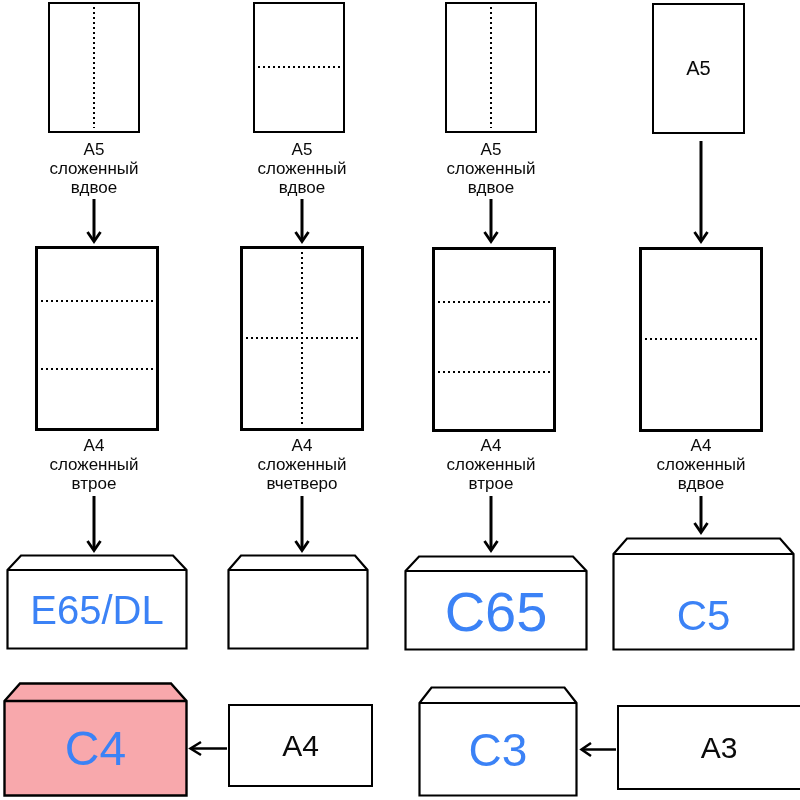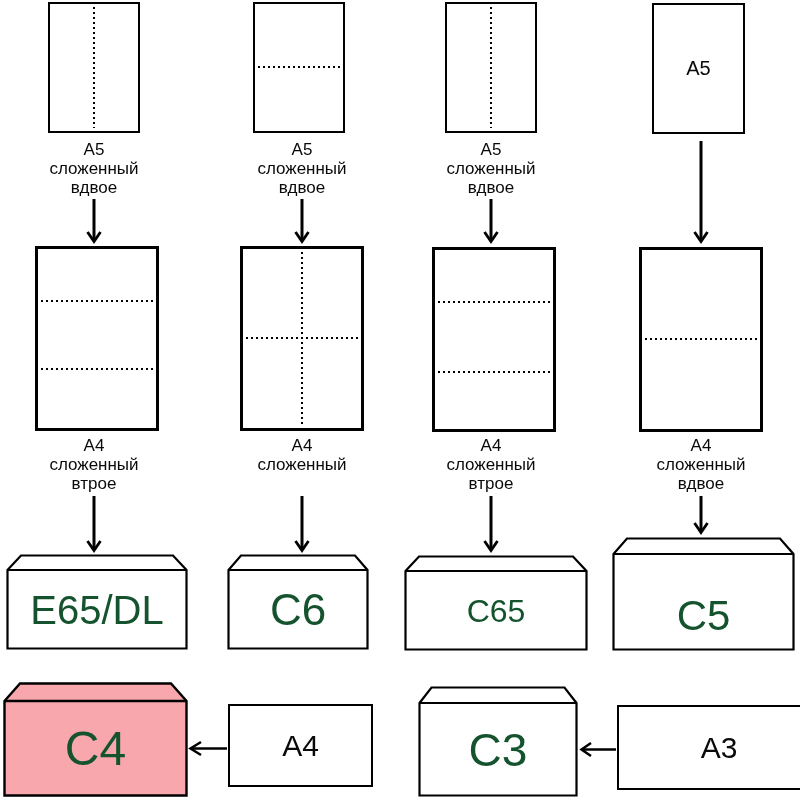--- a/index.html
+++ b/index.html
@@ -24,21 +24,21 @@
     position:absolute;text-align:center;font-size:17px;line-height:19px;
     color:#0a0a0a;letter-spacing:0px;
   }
   .sheet-label{
     position:absolute;inset:0;display:flex;align-items:center;justify-content:center;
   }
   .env{position:absolute;}
   .env svg{display:block;}
   .env-label{
     position:absolute;left:0;right:0;display:flex;align-items:center;justify-content:center;
-    color:#14532d;
+    color:#3b82f6;
     border-radius:28px;
   }
   .arrow{position:absolute;}
   .arrow svg{display:block;}
 </style>
 </head>
 <body>
 
 <div class="canvas">
 
@@ -93,33 +93,33 @@
         <path d="M3.5,34 L10,43.5 L16.5,34" fill="none" stroke="#000" stroke-width="2.8"></path>
       </svg>
   </div>
   <div class="sheet thick" style="left:240px;top:246px;width:124px;height:185px">
     <div class="fold-v"></div>
     <div class="fold-h" style="top:88px"></div>
   </div>
   <div class="caption" style="left:232px;top:436px;width:140px">
     <div>А4</div>
     <div>сложенный</div>
+    <div>вчетверо</div>
   </div>
   <div class="arrow" style="left:292px;top:495px">
     <svg width="20" height="58">
         <line x1="10" y1="1" x2="10" y2="54" stroke="#000" stroke-width="3"></line>
         <path d="M3.5,46 L10,55.5 L16.5,46" fill="none" stroke="#000" stroke-width="2.8"></path>
       </svg>
   </div>
   <div class="env" style="left:227px;top:554px">
     <svg width="142" height="96">
       <polygon points="1.5,16 14,1.5 128,1.5 140.5,16 140.5,94.5 1.5,94.5" fill="#ffffff" stroke="#000" stroke-width="2.2"></polygon>
       <line x1="1.5" y1="16" x2="140.5" y2="16" stroke="#000" stroke-width="2.2"></line>
     </svg>
-    <div class="env-label" style="top:16px;height:80px;font-size:44px">C6</div>
   </div>
 
   <div class="sheet" style="left:445px;top:2px;width:92px;height:131px">
     <div class="fold-v"></div>
   </div>
   <div class="caption" style="left:421px;top:140px;width:140px">
     <div>А5</div>
     <div>сложенный</div>
     <div>вдвое</div>
   </div>
@@ -142,21 +142,21 @@
     <svg width="20" height="58">
         <line x1="10" y1="1" x2="10" y2="54" stroke="#000" stroke-width="3"></line>
         <path d="M3.5,46 L10,55.5 L16.5,46" fill="none" stroke="#000" stroke-width="2.8"></path>
       </svg>
   </div>
   <div class="env" style="left:404px;top:555px">
     <svg width="184" height="96">
       <polygon points="1.5,16 15,1.5 169,1.5 182.5,16 182.5,94.5 1.5,94.5" fill="#ffffff" stroke="#000" stroke-width="2.2"></polygon>
       <line x1="1.5" y1="16" x2="182.5" y2="16" stroke="#000" stroke-width="2.2"></line>
     </svg>
-    <div class="env-label" style="top:16px;height:81px;font-size:32px">C65</div>
+    <div class="env-label" style="top:16px;height:81px;font-size:56px">C65</div>
   </div>
 
   <div class="sheet" style="left:652px;top:3px;width:93px;height:131px">
     <div class="sheet-label" style="font-size:20px">А5</div>
   </div>
   <div class="arrow" style="left:691px;top:140px">
     <svg width="20" height="104">
         <line x1="10" y1="1" x2="10" y2="100" stroke="#000" stroke-width="3"></line>
         <path d="M3.5,92 L10,101.5 L16.5,92" fill="none" stroke="#000" stroke-width="2.8"></path>
       </svg>

